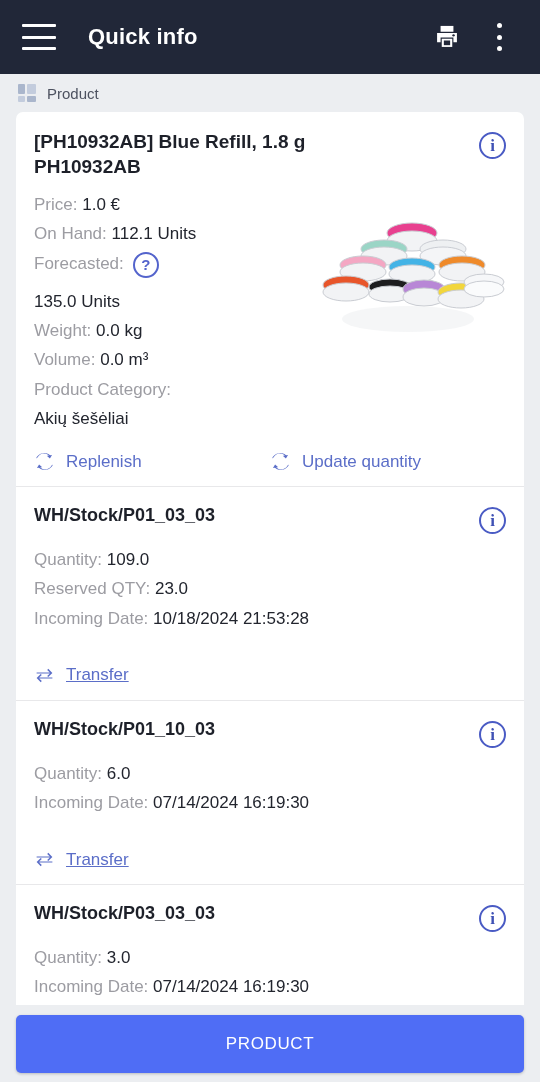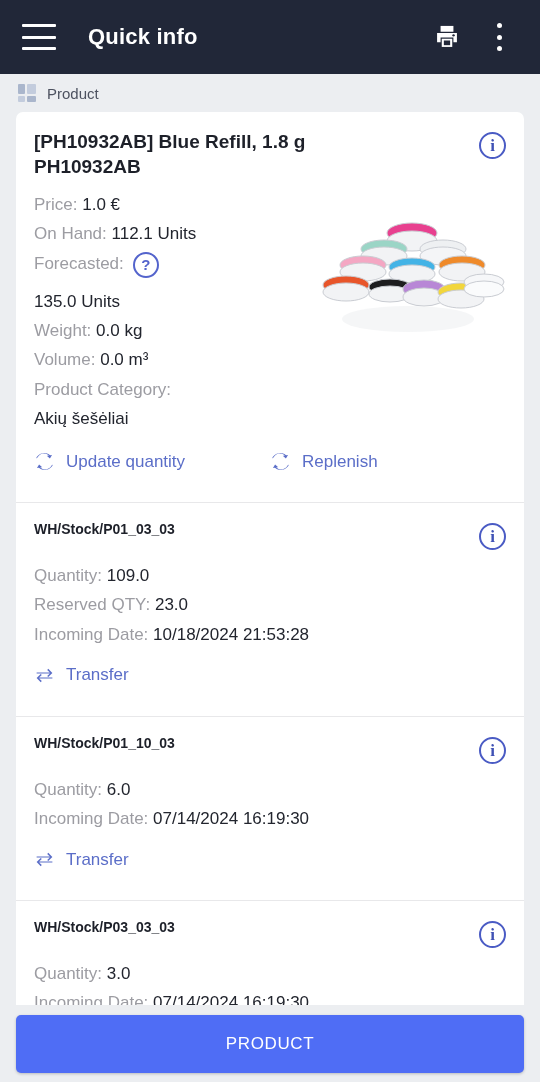--- a/index.html
+++ b/index.html
@@ -119,41 +119,41 @@
     flex: 1 1 auto;
     overflow: hidden;
     padding: 0 16px;
   }
   .card {
     background: #ffffff;
     border-radius: 7px 7px 0 0;
     overflow: hidden;
   }
   .section {
-    padding: 17px 18px 30px 18px;
+    padding: 17px 18px 14px 18px;
     border-bottom: 1px solid #e8e8ea;
     position: relative;
   }
   .section:last-child { border-bottom: none; }
 
   .sec-head {
     display: flex;
     align-items: flex-start;
     justify-content: space-between;
     gap: 10px;
   }
   .prod-title {
     font-size: 19px;
     font-weight: bold;
     line-height: 1.32;
     color: #1d2029;
     max-width: 330px;
   }
   .loc-title {
-    font-size: 14px;
+    font-size: 18px;
     font-weight: bold;
     color: #1d2029;
     line-height: 1.3;
   }
 
   .info-icon {
     width: 27px;
     height: 27px;
     border-radius: 50%;
     border: 2px solid #4a5bc4;
@@ -226,21 +226,21 @@
   }
   .links-row.two > .link { width: 50%; }
   .link {
     display: flex;
     align-items: center;
     gap: 11px;
     color: #5b6ec8;
     font-size: 17px;
     cursor: pointer;
   }
-  .link.single { margin-top: 16px; }
+  .link.single { margin-top: 32px; text-decoration: underline; }
   .link svg { flex: 0 0 auto; display: block; }
 
   
   .bottombar {
     flex: 0 0 auto;
     height: 77px;
     background: #eceef1;
     display: flex;
     align-items: center;
     gap: 17px;
@@ -376,28 +376,28 @@
             </svg>
           </div>
         </div>
 
         <div class="links-row two">
           <div class="link">
             <svg width="21" height="21" viewBox="0 0 24 24">
               <path d="M4 7.5a8 8 0 0 1 13-2.2l-2.4.2 3.6 3 2.4-4-2.2.3A10.3 10.3 0 0 0 2.2 8.6z" fill="#5b6ec8"></path>
               <path d="M20 16.5a8 8 0 0 1-13 2.2l2.4-.2-3.6-3-2.4 4 2.2-.3A10.3 10.3 0 0 0 21.8 15.4z" fill="#5b6ec8"></path>
             </svg>
-            <span>Update quantity</span>
+            <span>Replenish</span>
           </div>
           <div class="link">
             <svg width="21" height="21" viewBox="0 0 24 24">
               <path d="M4 7.5a8 8 0 0 1 13-2.2l-2.4.2 3.6 3 2.4-4-2.2.3A10.3 10.3 0 0 0 2.2 8.6z" fill="#5b6ec8"></path>
               <path d="M20 16.5a8 8 0 0 1-13 2.2l2.4-.2-3.6-3-2.4 4 2.2-.3A10.3 10.3 0 0 0 21.8 15.4z" fill="#5b6ec8"></path>
             </svg>
-            <span>Replenish</span>
+            <span>Update quantity</span>
           </div>
         </div>
       </div>
 
       <div class="section">
         <div class="sec-head">
           <div class="loc-title">WH/Stock/P01_03_03</div>
           <div class="info-icon">i</div>
         </div>
         <div class="fields">

